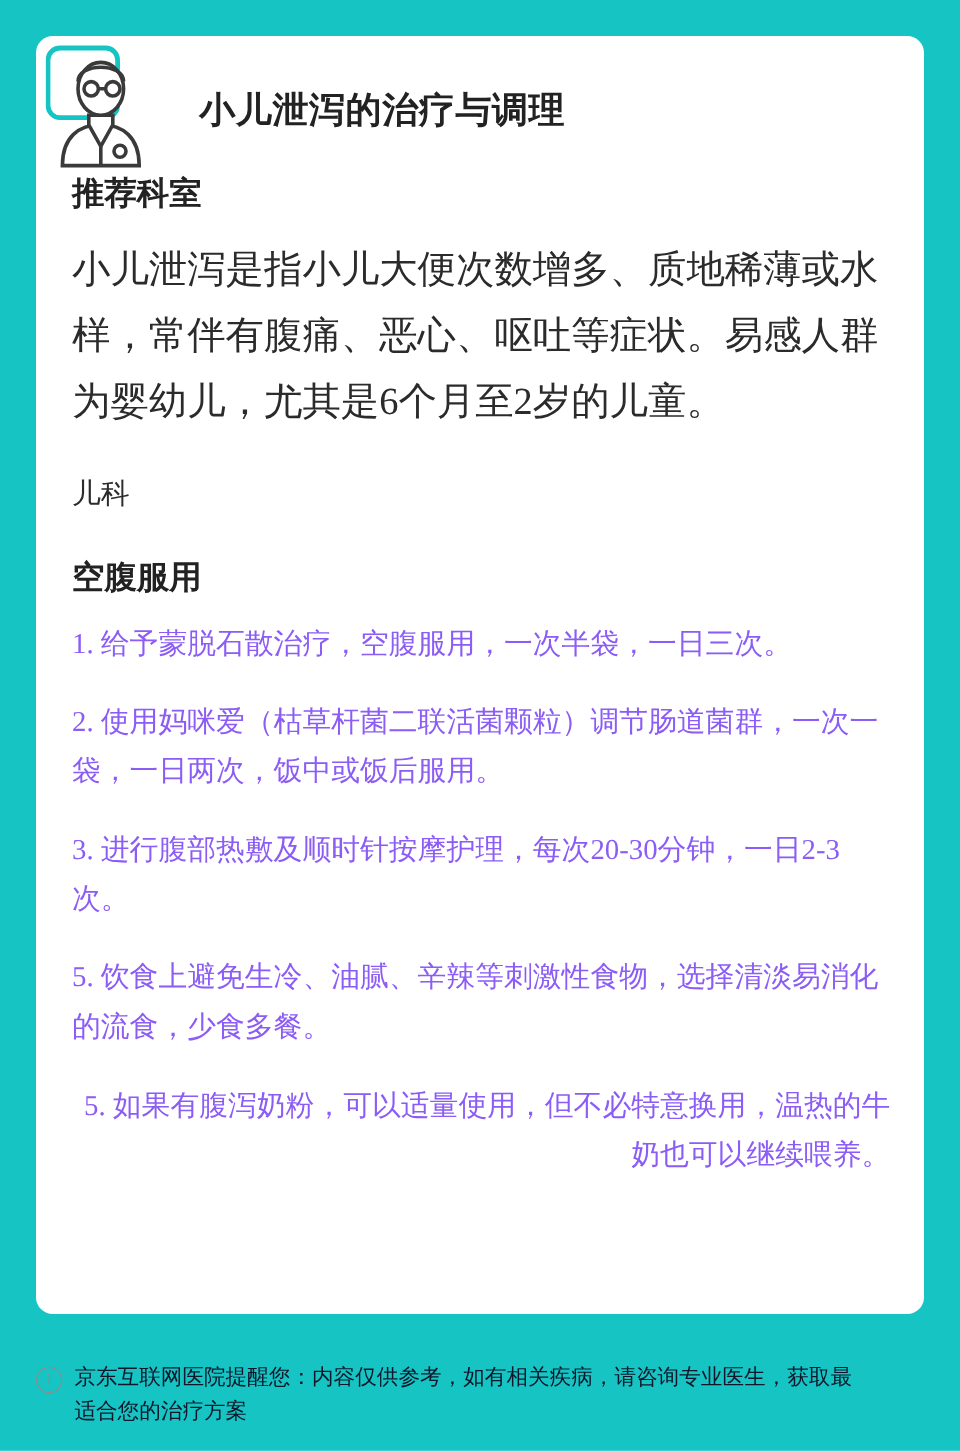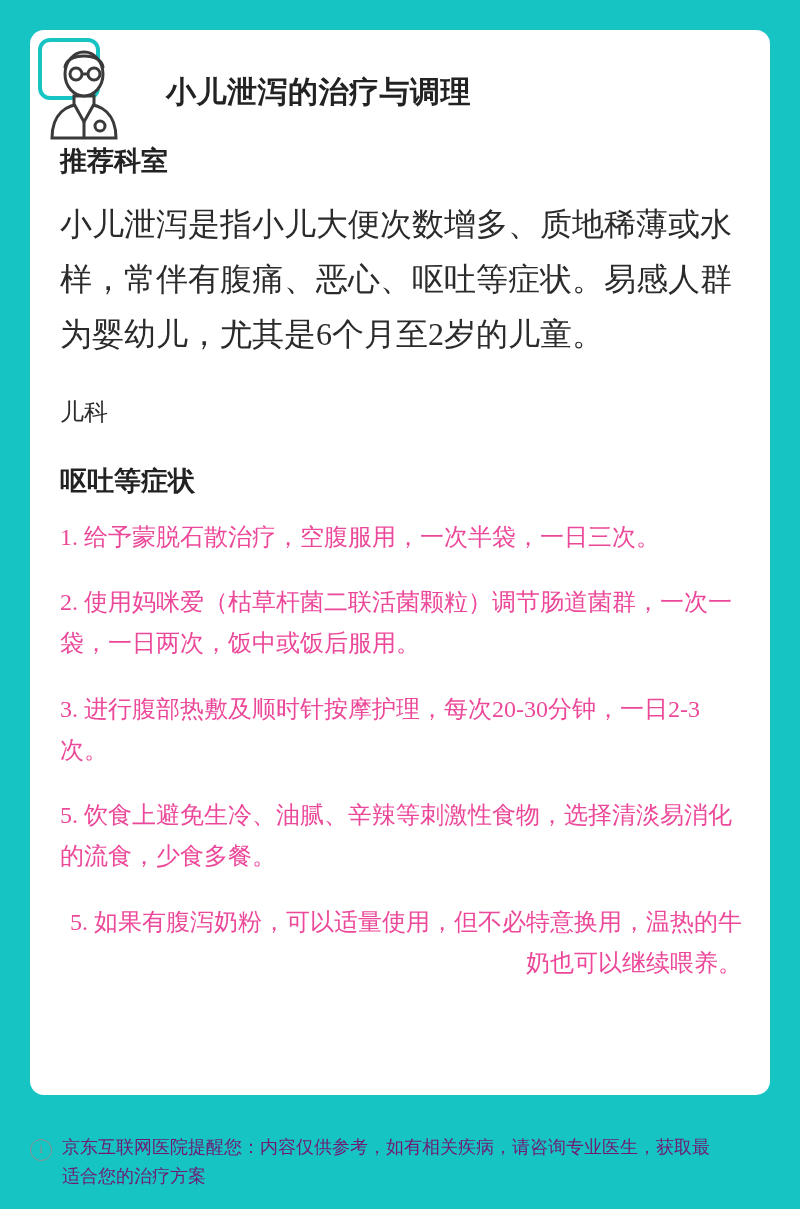--- a/index.html
+++ b/index.html
@@ -68,21 +68,21 @@
     padding-left: 2px;
   }
   .points {
     margin: 0;
     padding: 0;
     list-style: none;
   }
   .points li {
     font-size: 24px;
     line-height: 1.72;
-    color: #ec4899;
+    color: #8b5cf6;
     margin-bottom: 24px;
     padding-left: 2px;
   }
   .points li:last-child {
     margin-bottom: 0;
     text-align: right;
   }
   .footer {
     position: absolute;
     left: 30px;
@@ -101,21 +101,21 @@
     color: #8d8d8d;
     font-size: 13px;
     line-height: 18px;
     text-align: center;
     margin-top: 6px;
   }
   .footer-text {
     flex: 1 1 auto;
     font-size: 18px;
     line-height: 1.62;
-    color: #701a75;
+    color: #0f172a;
   }
   .thumb {
     flex: 0 0 auto;
     width: 46px;
     margin-top: 4px;
   }
 </style>
 </head>
 <body>
 
@@ -142,21 +142,21 @@
     <div class="section">
       <h2 class="section-heading">推荐科室</h2>
       <p class="body-text">小儿泄泻是指小儿大便次数增多、质地稀薄或水样，常伴有腹痛、恶心、呕吐等症状。易感人群为婴幼儿，尤其是6个月至2岁的儿童。</p>
     </div>
 
     <div class="section">
       <p class="plain-line">儿科</p>
     </div>
 
     <div class="section">
-      <h2 class="section-heading">呕吐等症状</h2>
+      <h2 class="section-heading">空腹服用</h2>
       <ul class="points">
         <li>1. 给予蒙脱石散治疗，空腹服用，一次半袋，一日三次。</li>
         <li>2. 使用妈咪爱（枯草杆菌二联活菌颗粒）调节肠道菌群，一次一袋，一日两次，饭中或饭后服用。</li>
         <li>3. 进行腹部热敷及顺时针按摩护理，每次20-30分钟，一日2-3次。</li>
         <li>5. 饮食上避免生冷、油腻、辛辣等刺激性食物，选择清淡易消化的流食，少食多餐。</li>
         <li>5. 如果有腹泻奶粉，可以适量使用，但不必特意换用，温热的牛奶也可以继续喂养。</li>
       </ul>
     </div>
 
   </div>

